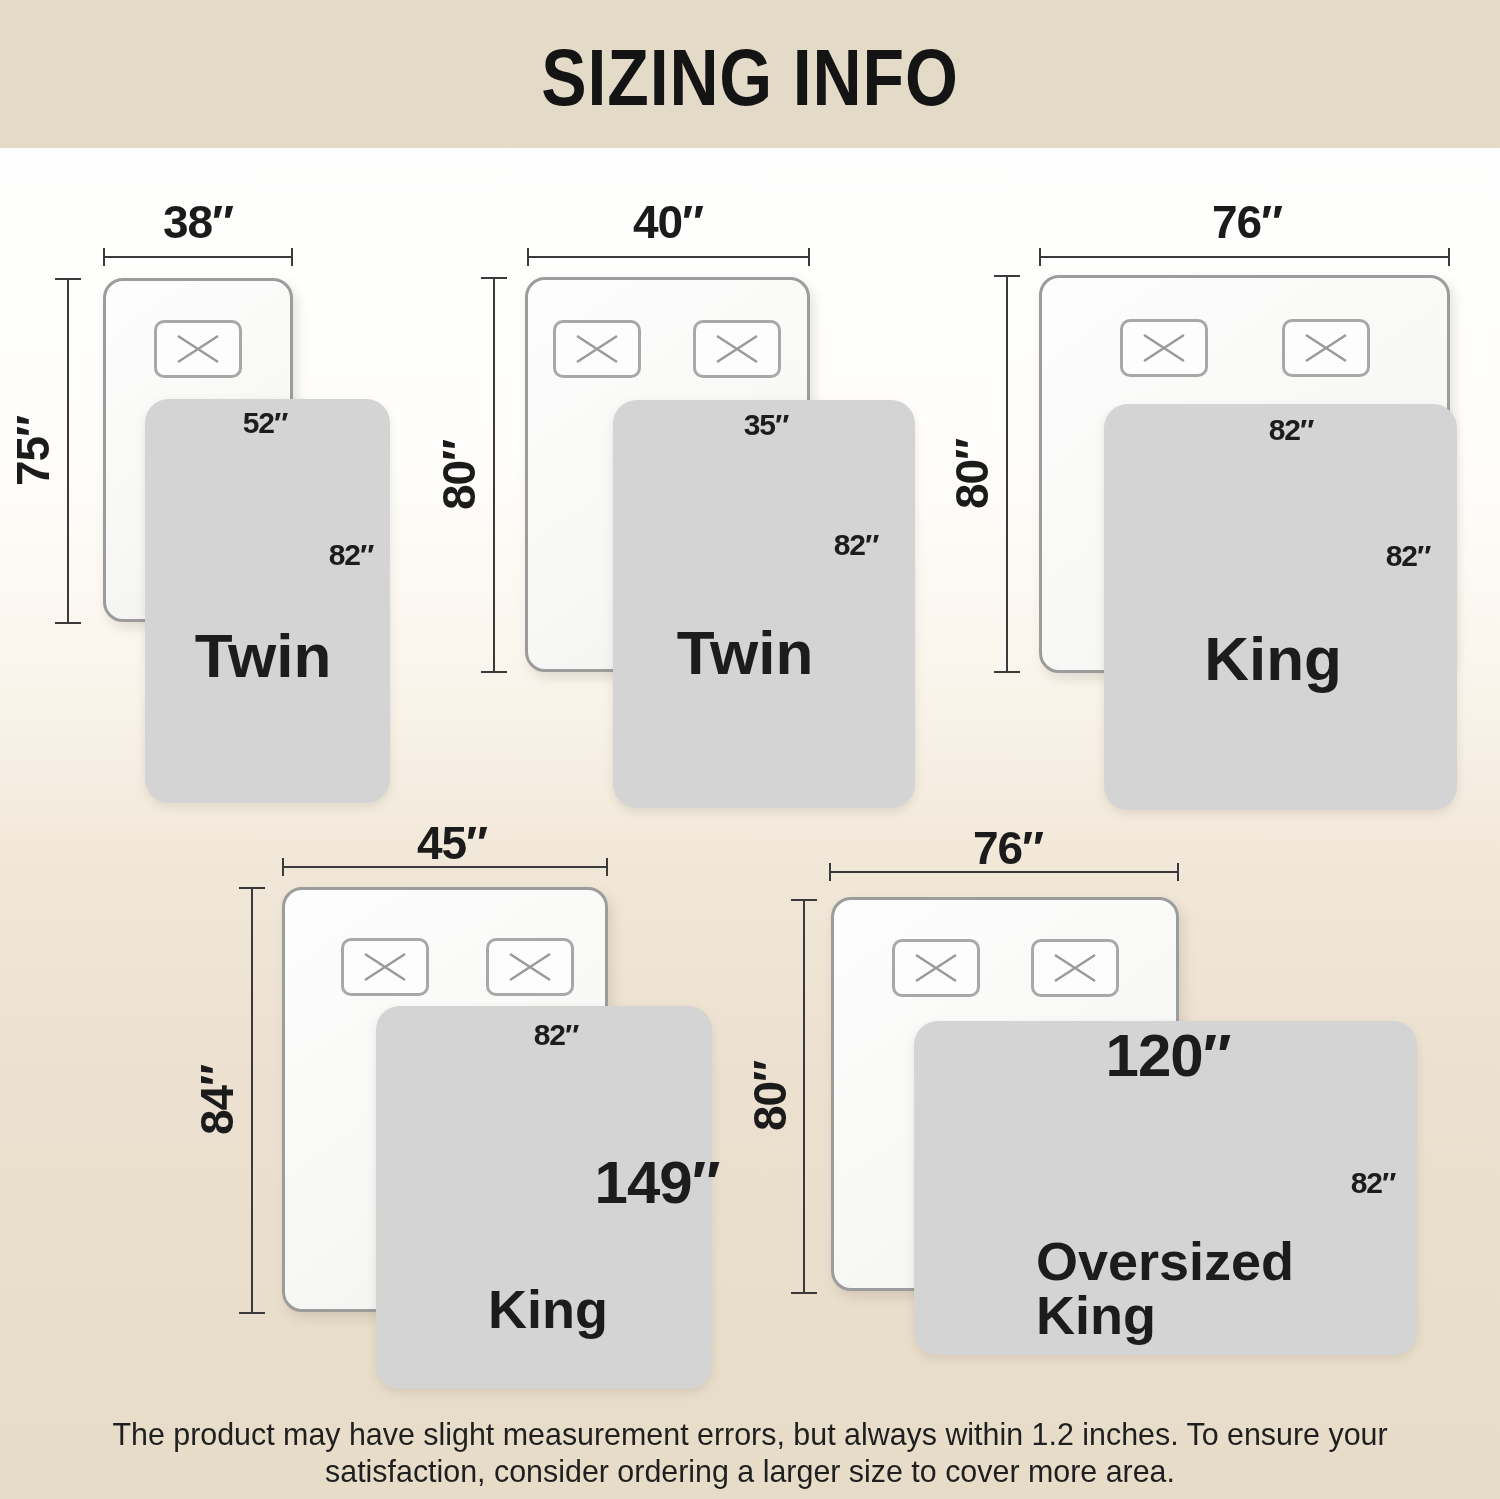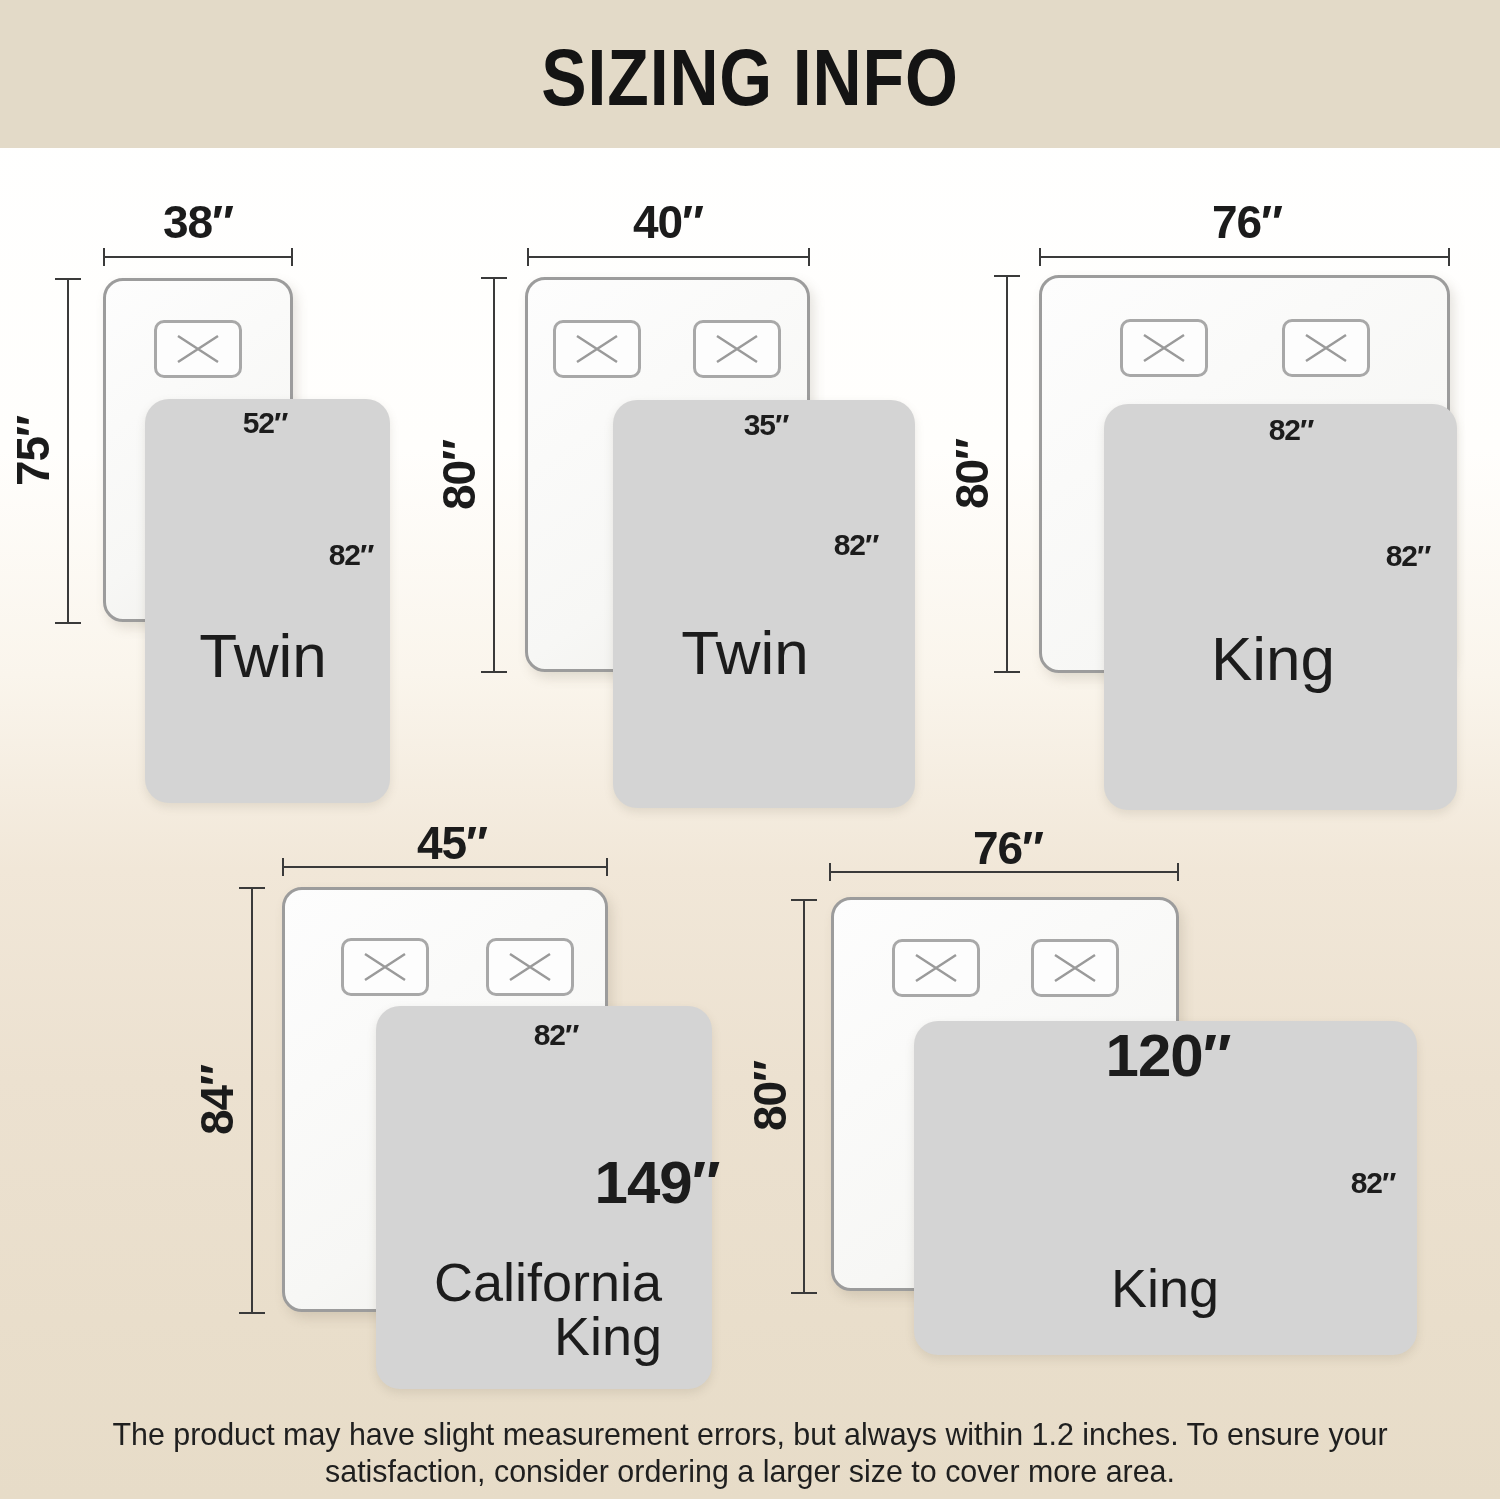--- a/index.html
+++ b/index.html
@@ -23,22 +23,22 @@
   .bed{position:absolute;background:linear-gradient(145deg,#fdfdfd 0%,#f7f7f5 65%,#f0efeb 100%);
     border:3px solid #9c9c9c;border-radius:20px;box-sizing:border-box;
     box-shadow:4px 6px 12px rgba(110,98,78,0.18);}
   .pillow{position:absolute;width:88px;height:58px;background:#fdfdfd;border:3px solid #a8a8a8;
     border-radius:10px;box-sizing:border-box;display:flex;align-items:center;justify-content:center;}
   .pillow svg{width:58px;height:36px;display:block;}
   .blanket{position:absolute;background:#d4d4d4;border-radius:24px;box-shadow:0 4px 10px rgba(110,98,78,0.15);}
   .blabel{position:absolute;transform:translate(-50%,-50%);font-size:30px;font-weight:700;
     color:#1c1c1c;letter-spacing:-1px;white-space:nowrap;}
   .blabel.big{font-size:60px;}
-  .bname{position:absolute;transform:translate(-50%,-50%);font-size:62px;font-weight:400;
-    color:#1c1c1c;white-space:nowrap;text-align:right;}
+  .bname{position:absolute;transform:translate(-50%,-50%);font-size:62px;font-weight:700;
+    color:#1c1c1c;white-space:nowrap;text-align:left;}
   .bname.two{font-size:54px;line-height:54px;}
   .footer-line{position:absolute;left:750px;transform:translate(-50%,-50%) scaleX(0.95);
     font-size:32px;font-weight:400;color:#1f1f1f;white-space:nowrap;}
 </style>
 </head>
 <body>
 
 <div class="stage">
 
   <div class="banner"></div>
@@ -118,21 +118,20 @@
     </div>
     <div class="pillow" style="left:486px;top:938px">
       <svg viewBox="0 0 58 36">
           <path d="M9 5 L49 31 M49 5 L9 31" stroke="#9a9a9a" stroke-width="2.5" fill="none"></path>
         </svg>
     </div>
     <div class="blanket" style="left:376px;top:1006px;width:336px;height:383px"></div>
     <div class="blabel" style="left:556px;top:1035px">82″</div>
     <div class="blabel big" style="left:657px;top:1182px">149″</div>
     <div class="bname two" style="left:548px;top:1309px">
-      <div>California</div>
       <div>King</div>
     </div>
   </div>
 
   <div>
     <div class="dim-h" style="left:829px;top:871px;width:350px"></div>
     <div class="dim-label" style="left:1008px;top:848px">76″</div>
     <div class="dim-v" style="left:803px;top:899px;height:395px"></div>
     <div class="dim-label rot" style="left:770px;top:1096px">80″</div>
     <div class="bed" style="left:831px;top:897px;width:348px;height:394px"></div>
@@ -143,20 +142,21 @@
     </div>
     <div class="pillow" style="left:1031px;top:939px">
       <svg viewBox="0 0 58 36">
           <path d="M9 5 L49 31 M49 5 L9 31" stroke="#9a9a9a" stroke-width="2.5" fill="none"></path>
         </svg>
     </div>
     <div class="blanket" style="left:914px;top:1021px;width:503px;height:334px"></div>
     <div class="blabel big" style="left:1168px;top:1055px">120″</div>
     <div class="blabel" style="left:1373px;top:1183px">82″</div>
     <div class="bname two" style="left:1165px;top:1288px">
+      <div>Oversized</div>
       <div>King</div>
     </div>
   </div>
 
   <div class="footer-line" style="top:1434px">The product may have slight measurement errors, but always within 1.2 inches. To ensure your</div>
   <div class="footer-line" style="top:1471px">satisfaction, consider ordering a larger size to cover more area.</div>
 
 </div>
 
 </body></html>

